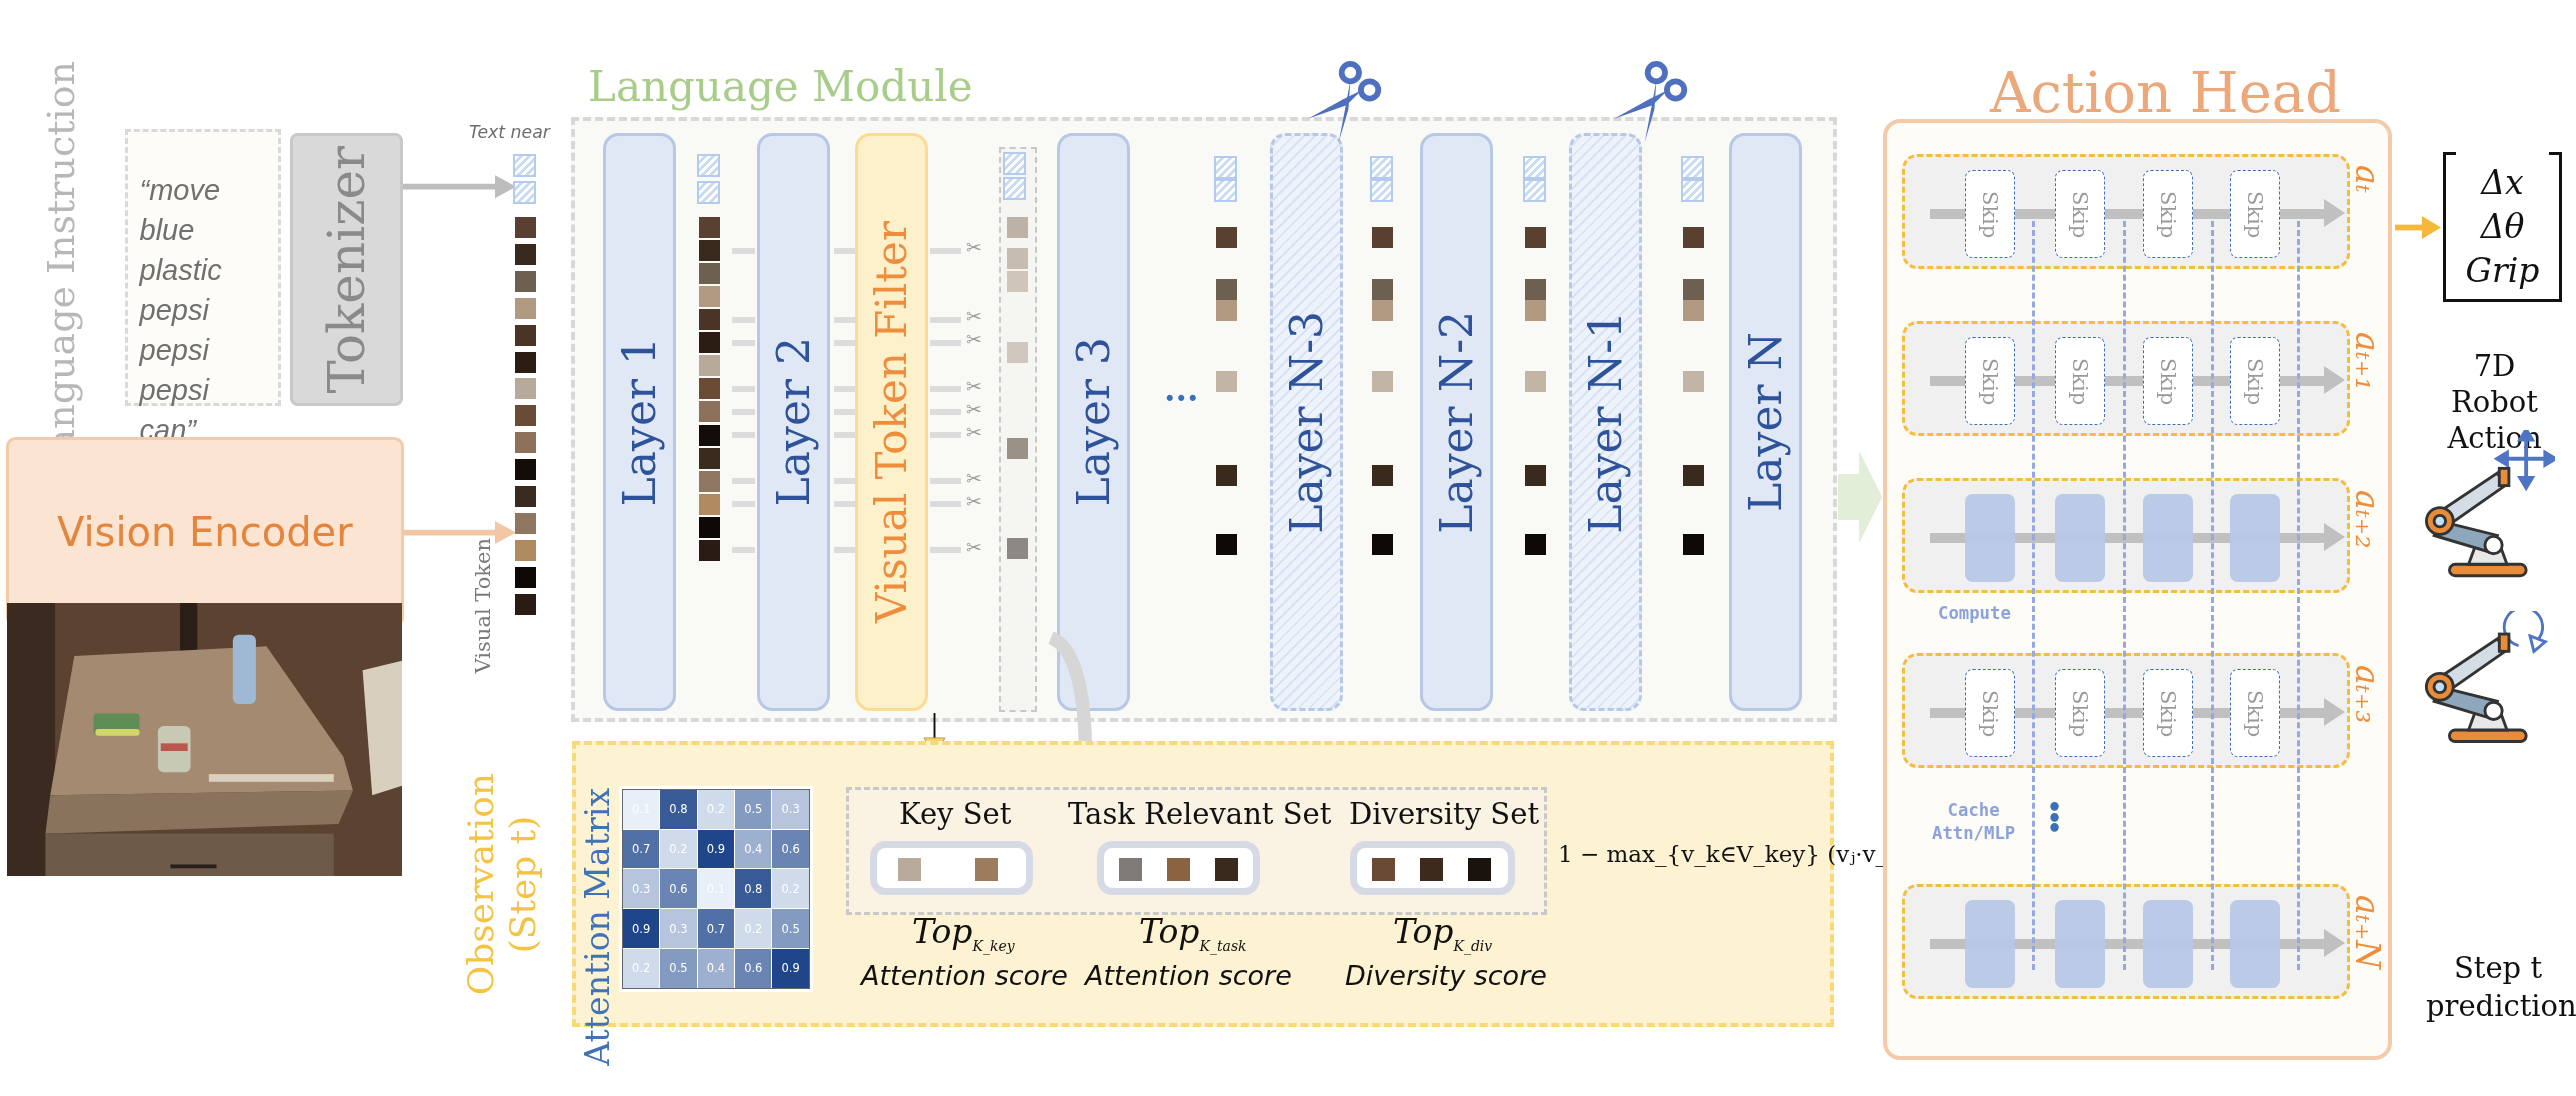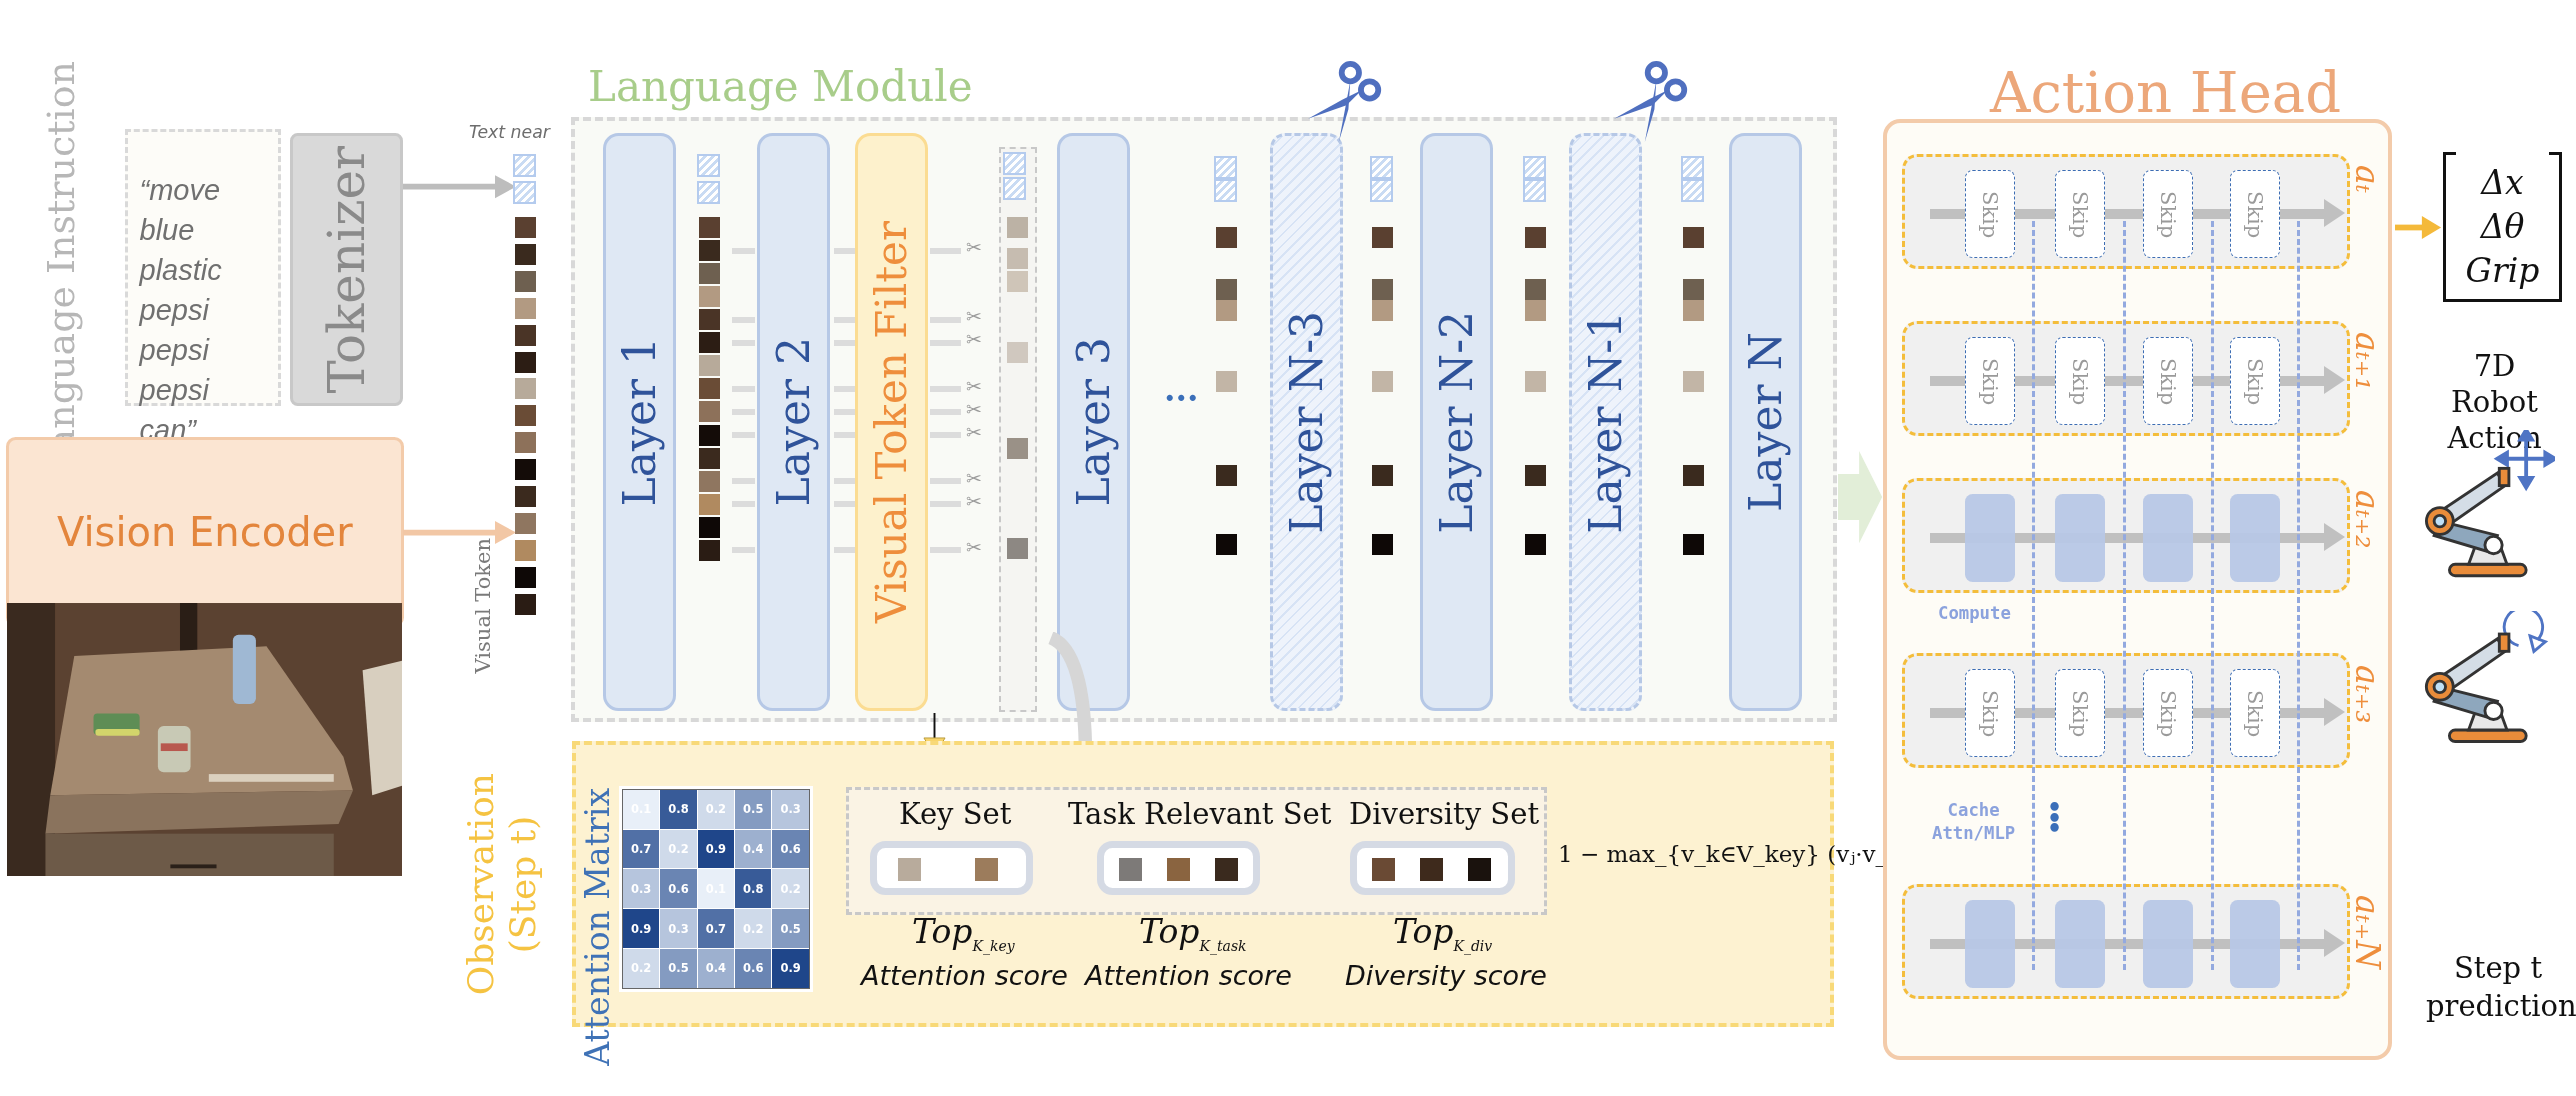--- a/index.html
+++ b/index.html
@@ -28,21 +28,21 @@
   .scissor-sm { position: absolute; color: #9a9a9a; font-size: 19px; }
   #filtered-col { left: 999px; top: 147px; width: 38px; height: 565px; border: 2.9px dashed #c8c8c8; background: #f5f5f2; }
   #dots-lm { left: 1164px; top: 370px; color: #3b6fb9; font-size: 33px; font-weight: bold; }
 
   
   #obs-label { left: 459px; top: 740px; width: 86px; height: 288px; color: #f5c342; font-size: 36px; line-height: 42px; display: flex; align-items: center; justify-content: center; text-align: center; }
   #obs-box { left: 572px; top: 741px; width: 1262px; height: 286px; border: 4.8px dashed #f8d978; background: #fdf2d1; }
   #attn-label { left: 578px; top: 788px; color: #3f72b6; font-size: 33px; }
   #attn-matrix { left: 619px; top: 786px; width: 194px; height: 206px; background: #ffffff; padding: 2.9px; }
   #attn-grid { width: 188px; height: 200px; display: grid; grid-template-columns: repeat(5, 1fr); grid-template-rows: repeat(5, 1fr); gap: 1px; background: #ffffff; border: 1.9px solid #666; }
-  .cell { display: flex; align-items: center; justify-content: center; color: #ffffff; font-family: "DejaVu Sans", sans-serif; font-weight: bold; font-size: 11.5px; }
+  .cell { display: flex; align-items: center; justify-content: center; color: #ffffff; font-family: "DejaVu Sans", sans-serif; font-weight: normal; font-size: 11.5px; }
   #sets-box { left: 846px; top: 787px; width: 701px; height: 128px; border: 3.8px dashed #c8c8c8; background: #faf3e4; }
   .set-title { position: absolute; top: 797px; color: #111; font-size: 29px; }
   .set-pill { position: absolute; top: 841px; height: 54px; border: 7.7px solid #d5dae4; border-radius: 15.4px; background: #ffffff; }
   .set-tok { position: absolute; top: 9.6px; width: 23px; height: 23px; }
   .topk { position: absolute; top: 912px; color: #111; font-size: 33px; font-style: italic; }
   .topk sub { font-size: 14px; }
   .score-label { position: absolute; top: 960px; color: #111; font-family: "DejaVu Sans", sans-serif; font-style: italic; font-size: 27px; }
   #formula { left: 1558px; top: 838px; color: #111; font-size: 25px; line-height: 33px; }
   #formula .l2 { font-size: 23px; }
 

